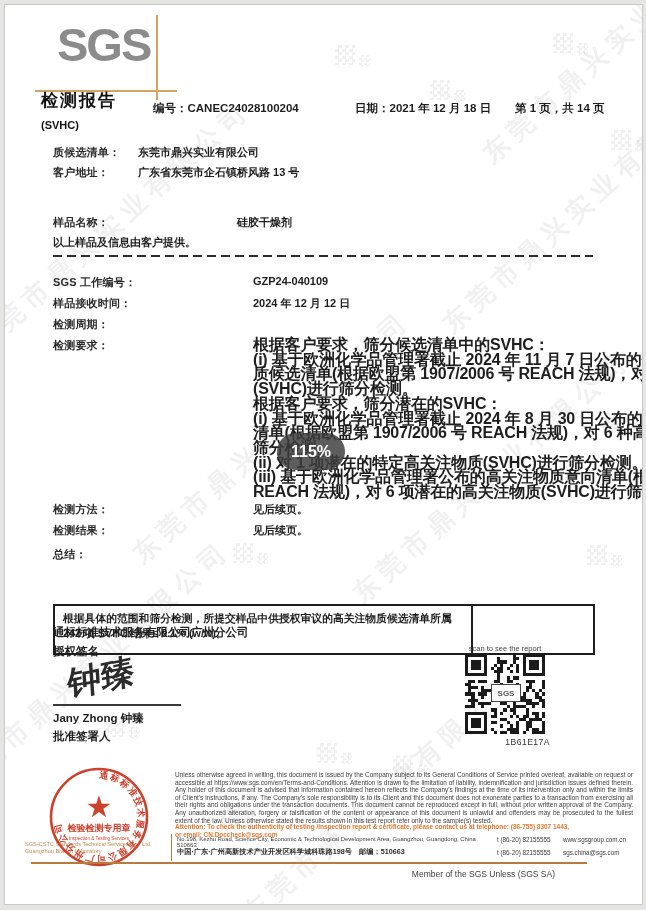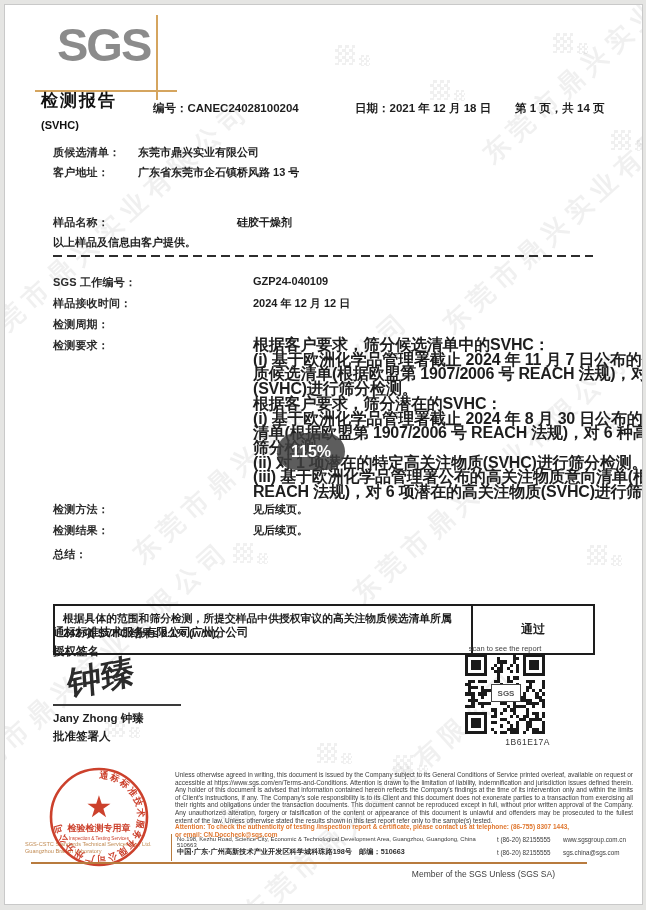--- a/index.html
+++ b/index.html
@@ -165,21 +165,20 @@
 
   <div class="abs lbl" style="left:48px;top:497px">检测方法：</div>
   <div class="abs val" style="left:248px;top:497px">见后续页。</div>
 
   <div class="abs lbl" style="left:48px;top:518px">检测结果：</div>
   <div class="abs val" style="left:248px;top:518px">见后续页。</div>
 
   <div class="abs lbl" style="left:48px;top:542px">总结：</div>
   <div class="abs sumtbl" style="left:48px;top:557px;width:538px;height:47px">
     <div class="cell-l">根据具体的范围和筛分检测，所提交样品中供授权审议的高关注物质候选清单所属 242 项 SVHC 结果≤ 0.1% (w/w)。</div>
-    <div class="cell-r">通过</div>
   </div>
 
   <div class="abs val" style="left:48px;top:620px;font-size:11.5px">通标标准技术服务有限公司广州分公司</div>
   <div class="abs val" style="left:48px;top:639px;font-size:11.5px">授权签名</div>
   <div class="abs sig" style="left:62px;top:650px">钟臻</div>
   <div class="abs sigline" style="left:48px;top:699px;width:128px"></div>
   <div class="abs val" style="left:48px;top:706px;font-size:11.5px">Jany Zhong 钟臻</div>
   <div class="abs val" style="left:48px;top:724px;font-size:11.5px">批准签署人</div>
 
   <div class="abs qr-cap" style="left:450px;top:639px;width:100px">scan to see the report</div>

